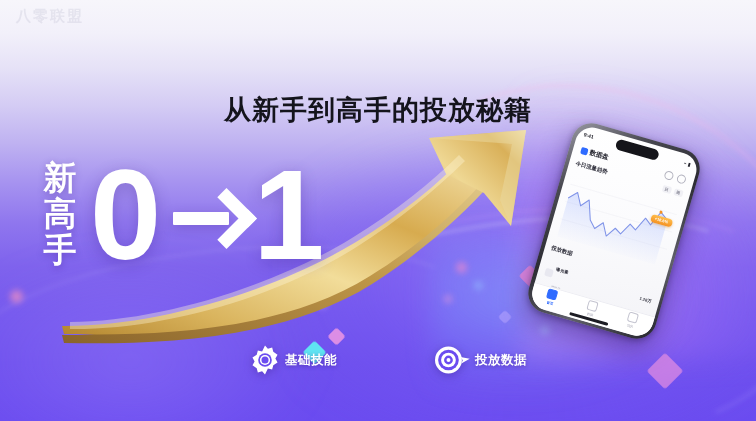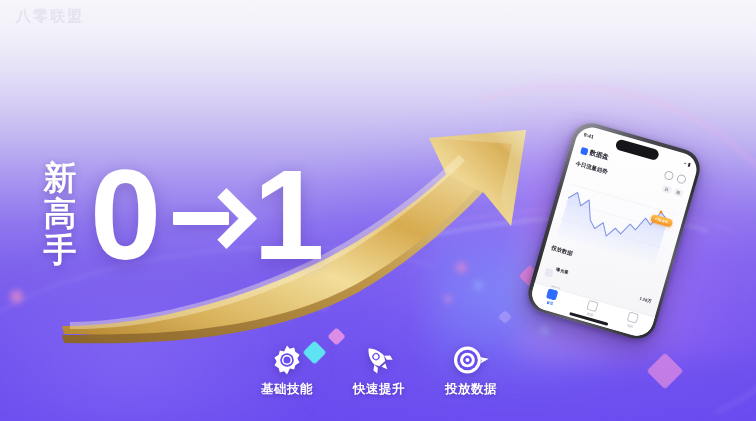--- a/index.html
+++ b/index.html
@@ -248,21 +248,21 @@
     position:absolute;left:50%;bottom:2px;transform:translateX(-50%);
     width:40px;height:2.4px;border-radius:2px;background:#1d1d24;z-index:6;
   }
 
   
   #features{
     position:absolute;left:248px;top:342px;width:262px;height:62px;
     display:flex;justify-content:space-between;align-items:flex-start;
   }
   .feature{
-    width:78px;display:flex;flex-direction:column;align-items:center;gap:3px;
+    width:78px;display:flex;flex-direction:row;align-items:center;gap:3px;
   }
   .feature .ico{
     height:36px;display:flex;align-items:center;justify-content:center;
     filter:drop-shadow(0 2px 5px rgba(50,20,120,.35));
   }
   .feature .lbl{
     font-size:12.5px;font-weight:700;color:#ffffff;letter-spacing:.5px;
     text-shadow:0 1px 4px rgba(50,20,120,.45);
     white-space:nowrap;
   }
@@ -306,20 +306,21 @@
       <div class="diamond" style="left: 330px; top: 330px; width: 13px; height: 13px; background: rgba(255, 160, 225, 0.75);"></div>
       <div class="diamond" style="left: 522px; top: 268px; width: 16px; height: 16px; background: rgba(255, 140, 215, 0.7);"></div>
       <div class="diamond" style="left: 548px; top: 236px; width: 11px; height: 11px; background: rgba(150, 190, 255, 0.6);"></div>
       <div class="diamond" style="left: 652px; top: 358px; width: 26px; height: 26px; background: rgba(245, 150, 225, 0.62);"></div>
       <div class="diamond" style="left: 598px; top: 130px; width: 12px; height: 12px; background: rgba(170, 200, 255, 0.55);"></div>
       <div class="diamond" style="left: 500px; top: 312px; width: 10px; height: 10px; background: rgba(190, 170, 255, 0.5);"></div>
     </div>
 
   <div id="watermark-logo">八零联盟</div>
 
+  <div id="subtitle">从新手到高手的投放秘籍</div>
 
   <svg id="gold-arrow" viewBox="0 0 500 215">
     <defs>
       <linearGradient id="goldBody" x1="0" y1="1" x2="1" y2="0">
         <stop offset="0%" stop-color="#b4862f"></stop>
         <stop offset="22%" stop-color="#d9b35c"></stop>
         <stop offset="48%" stop-color="#f2dd9a"></stop>
         <stop offset="70%" stop-color="#d7ab4f"></stop>
         <stop offset="100%" stop-color="#f5e4ae"></stop>
       </linearGradient>
@@ -469,35 +470,20 @@
         <svg width="34" height="34" viewBox="0 0 48 48">
           <path fill="#ffffff" d="M24 3.5l4.1 4.6 6-1.6 1.6 6 6 4.1-3 5.4 3 5.4-6 4.1-1.6 6-6-1.6L24 44.5l-4.1-4.6-6 1.6-1.6-6-6-4.1 3-5.4-3-5.4 6-4.1 1.6-6 6 1.6z"></path>
           <circle cx="24" cy="24" r="9.6" fill="#6b4cf0"></circle>
           <circle cx="24" cy="24" r="7.2" fill="#ffffff"></circle>
           <circle cx="24" cy="24" r="5" fill="#6b4cf0"></circle>
         </svg>
       </span>
       <span class="lbl">基础技能</span>
     </div>
 
-    <div class="feature">
-      <span class="ico">
-        <svg width="36" height="34" viewBox="0 0 48 48">
-          <g transform="rotate(-42 24 24)">
-            <path fill="#ffffff" d="M24 2c6.2 5.6 9.4 13.4 9.4 22.2l-3.8 6.6h-11.2l-3.8-6.6C14.6 15.4 17.8 7.6 24 2z"></path>
-            <circle cx="24" cy="17.6" r="5.2" fill="#6b4cf0"></circle>
-            <circle cx="24" cy="17.6" r="3.4" fill="#ffffff"></circle>
-            <path fill="#ffffff" d="M14.6 24.4l-6.4 5.4 1.2 6.8 6.2-5.6z"></path>
-            <path fill="#ffffff" d="M33.4 24.4l6.4 5.4-1.2 6.8-6.2-5.6z"></path>
-            <path fill="#ffffff" d="M20.4 33.4h7.2l-3.6 8z"></path>
-          </g>
-        </svg>
-      </span>
-      <span class="lbl">快速提升</span>
-    </div>
 
     <div class="feature">
       <span class="ico">
         <svg width="40" height="34" viewBox="0 0 56 48">
           <circle cx="23" cy="24" r="19" fill="#ffffff"></circle>
           <circle cx="23" cy="24" r="14.6" fill="#6b4cf0"></circle>
           <circle cx="23" cy="24" r="10.4" fill="#ffffff"></circle>
           <circle cx="23" cy="24" r="6.2" fill="#6b4cf0"></circle>
           <circle cx="23" cy="24" r="2.8" fill="#ffffff"></circle>
           <path fill="#ffffff" d="M40 19.8l13 2.6-11.8 6.4 2-4.6z"></path>

